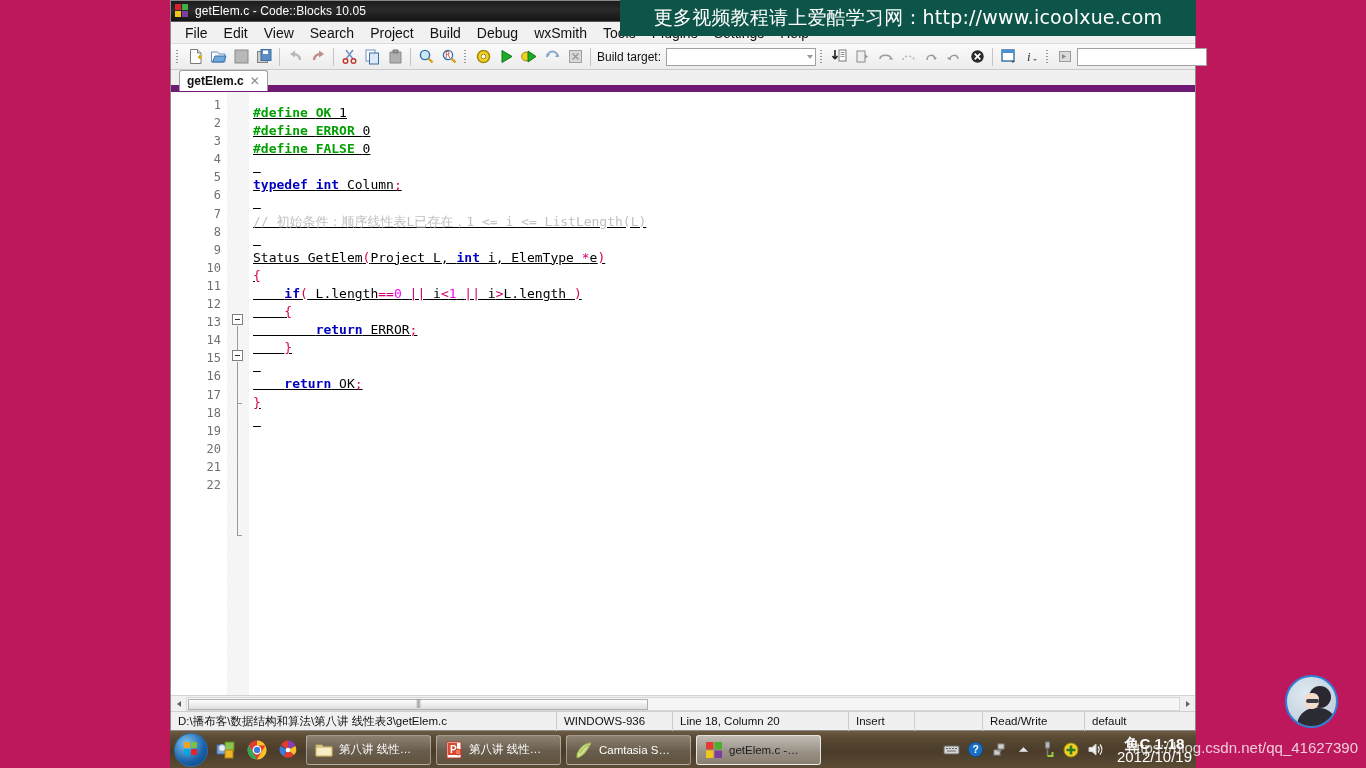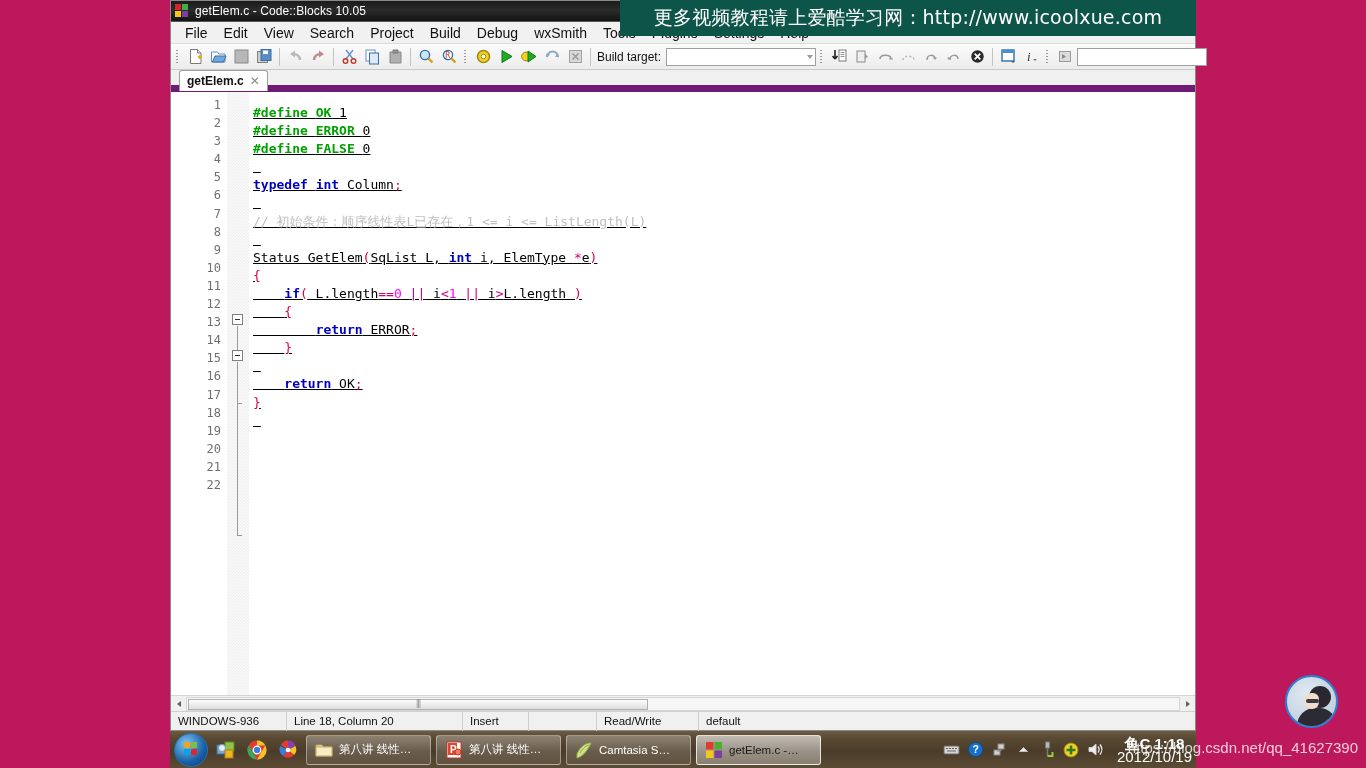--- a/index.html
+++ b/index.html
@@ -451,21 +451,21 @@
         </div>
         <div id="codearea">
             <div class="cl"><span class="pp">#define </span><span class="pp">OK </span><span>1</span></div>
             <div class="cl"><span class="pp">#define </span><span class="pp">ERROR </span><span>0</span></div>
             <div class="cl"><span class="pp">#define </span><span class="pp">FALSE </span><span>0</span></div>
             <div class="cl">&nbsp;</div>
             <div class="cl"><span class="kw">typedef </span><span class="kw">int </span><span>Column</span><span class="punct">;</span></div>
             <div class="cl">&nbsp;</div>
             <div class="cl"><span class="cm">// 初始条件：顺序线性表L已存在，1 &lt;= i &lt;= ListLength(L)</span></div>
             <div class="cl">&nbsp;</div>
-            <div class="cl"><span>Status GetElem</span><span class="punct">(</span><span>SqList L, </span><span class="kw">int</span><span> i, ElemType </span><span class="op">*</span><span>e</span><span class="punct">)</span></div>
+            <div class="cl"><span>Status GetElem</span><span class="punct">(</span><span>Project L, </span><span class="kw">int</span><span> i, ElemType </span><span class="op">*</span><span>e</span><span class="punct">)</span></div>
             <div class="cl"><span class="punct">{</span></div>
             <div class="cl"><span>    </span><span class="kw">if</span><span class="punct">(</span><span> L.length</span><span class="op">==</span><span class="num">0</span><span> </span><span class="op">||</span><span> i</span><span class="op">&lt;</span><span class="num">1</span><span> </span><span class="op">||</span><span> i</span><span class="op">&gt;</span><span>L.length </span><span class="punct">)</span></div>
             <div class="cl"><span>    </span><span class="punct">{</span></div>
             <div class="cl"><span>        </span><span class="kw">return</span><span> ERROR</span><span class="punct">;</span></div>
             <div class="cl"><span>    </span><span class="punct">}</span></div>
             <div class="cl">&nbsp;</div>
             <div class="cl"><span>    </span><span class="kw">return</span><span> OK</span><span class="punct">;</span></div>
             <div class="cl"><span class="punct">}</span></div>
             <div class="cl">&nbsp;</div>
           </div>
@@ -477,20 +477,21 @@
           </span>
         <span id="sb-track">
           <span id="sb-thumb"></span>
         </span>
         <span class="sb-arrow right">
             <span class="tri"></span>
           </span>
       </div>
 
       <div id="statusbar">
+        <span class="sb-cell" style="width:386px">D:\播布客\数据结构和算法\第八讲 线性表3\getElem.c</span>
         <span class="sb-cell" style="width:116px">WINDOWS-936</span>
         <span class="sb-cell" style="width:176px">Line 18, Column 20</span>
         <span class="sb-cell" style="width:66px">Insert</span>
         <span class="sb-cell" style="width:68px"></span>
         <span class="sb-cell" style="width:102px">Read/Write</span>
         <span class="sb-cell" style="flex:1 1 auto;border-right:none">default</span>
       </div>
     </div>
   </div>
 

